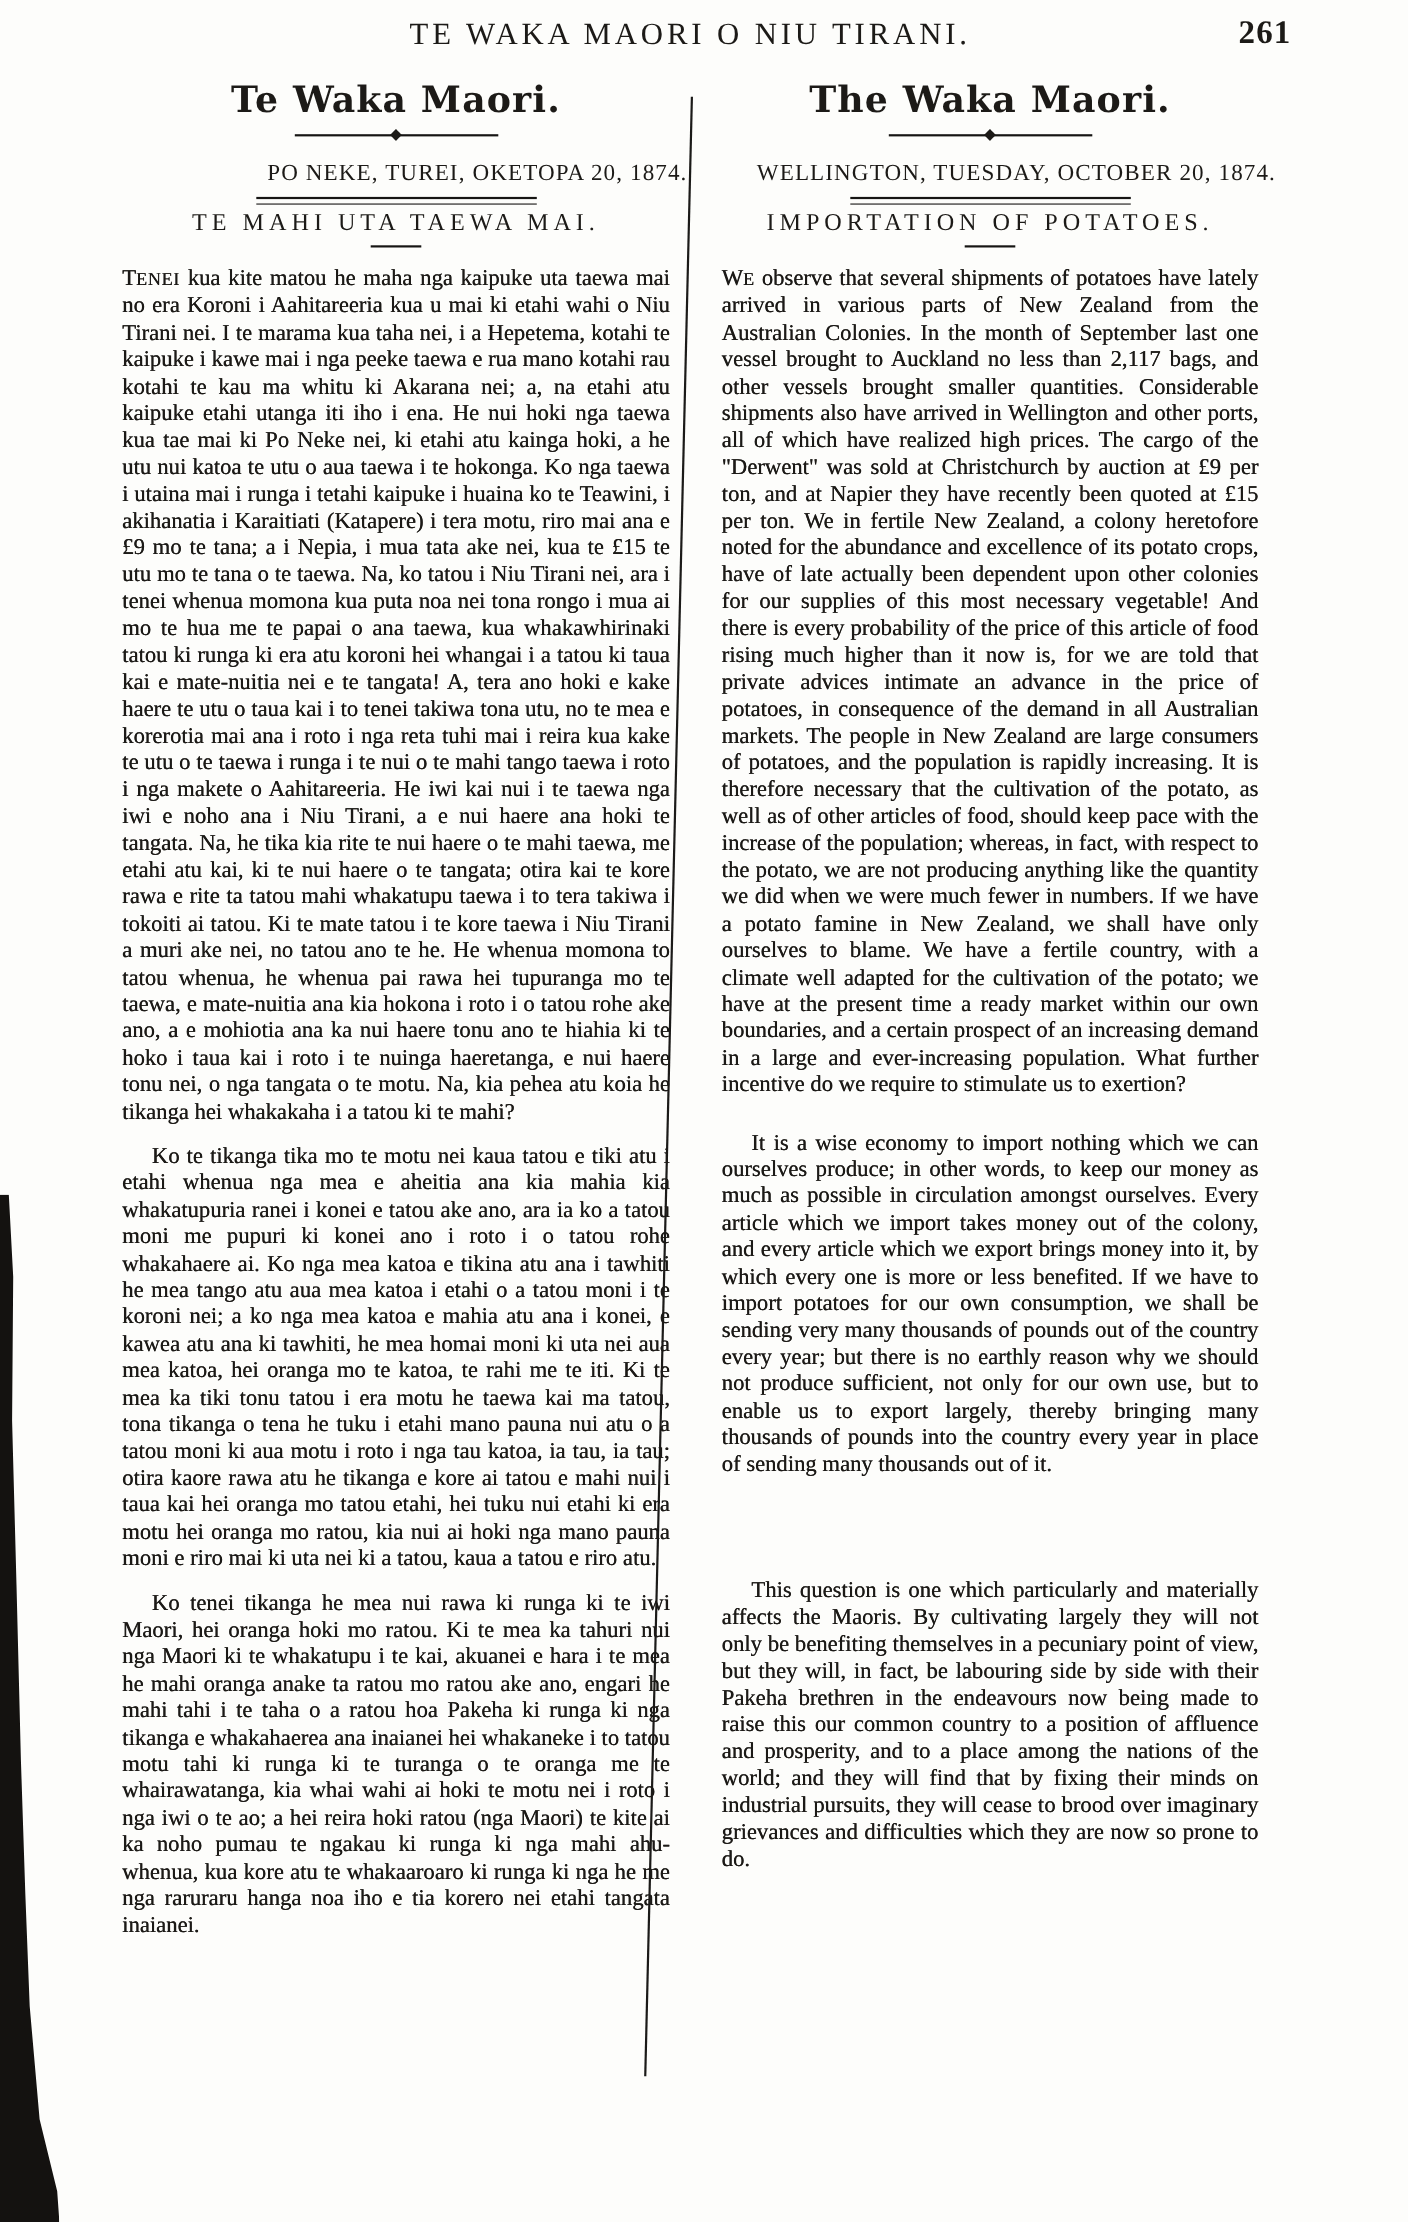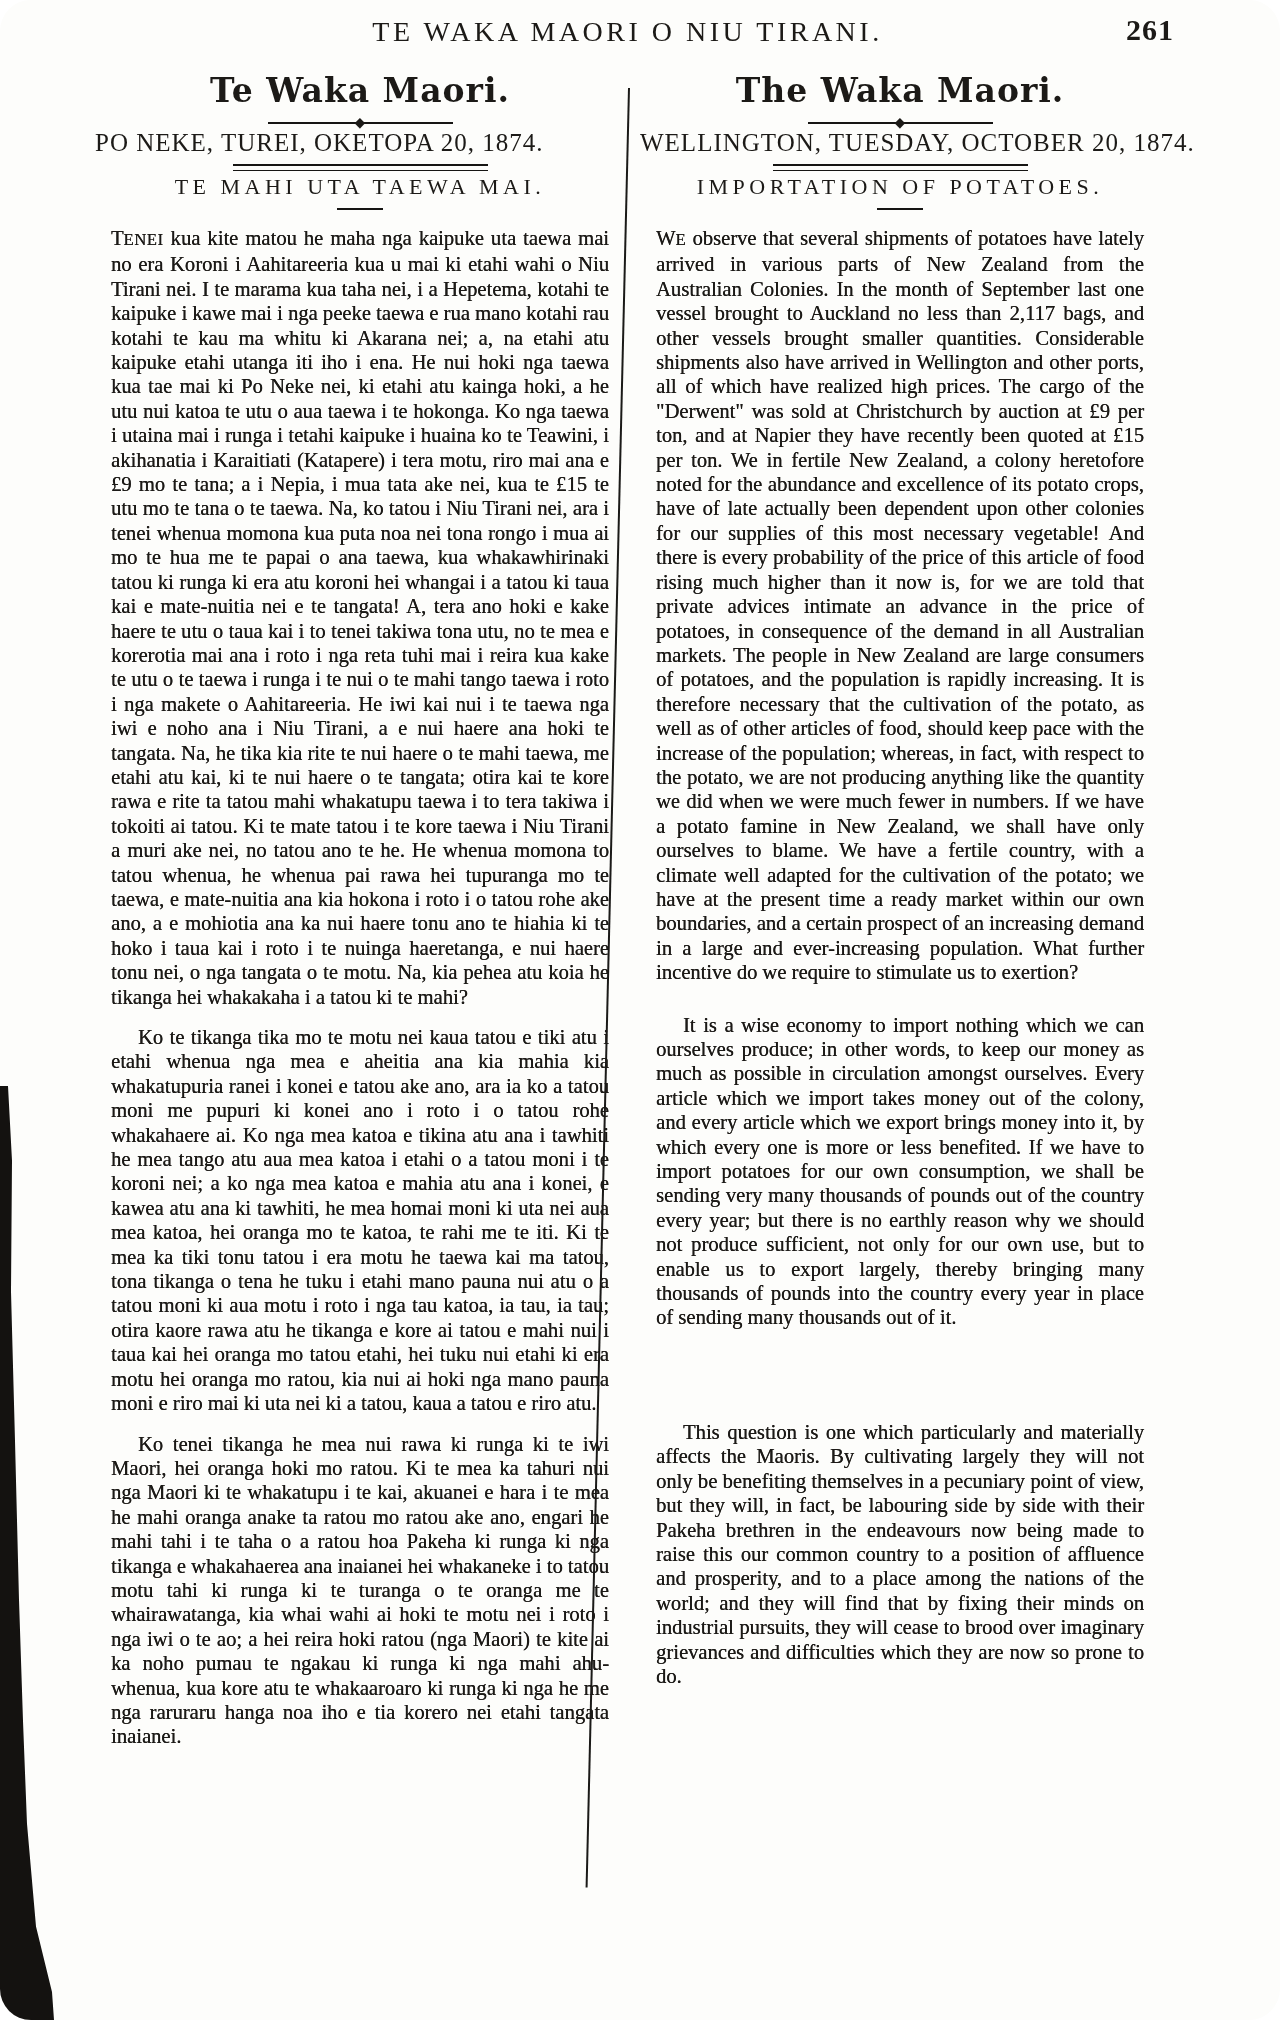--- a/index.html
+++ b/index.html
@@ -3,21 +3,20 @@
 <meta charset="utf-8">
 <style>
   html,body{margin:0;padding:0;background:#ffffff;}
   .page{
     position:relative;
     width:1280px;height:2020px;
     background:#fdfdfb;
     overflow:hidden;
     color:#1c1a17;
     font-family:"Liberation Serif", serif;
-    border-radius:31px;
   }
   
   .head-title{
     position:absolute;left:95px;top:16px;width:1065px;
     text-align:center;
     font-size:28px;line-height:32px;letter-spacing:3.5px;
     white-space:nowrap;
   }
   .page-num{
     position:absolute;left:1126px;top:13px;
@@ -41,22 +40,22 @@
     font-size:33px;line-height:38px;font-weight:bold;letter-spacing:1px;
     white-space:nowrap;
   }
   .diamond-rule{position:relative;height:13px;width:185px;margin:7px auto 0;}
   .diamond-rule .dr-line{position:absolute;left:0;right:0;top:5px;border-top:2px solid #161513;}
   .diamond-rule .dr-gem{
     position:absolute;left:50%;top:6px;transform:translate(-50%,-50%);
     font-size:14px;line-height:1;
   }
   .dateline{
-    margin-top:1px;text-align:left;
-    font-size:25px;line-height:23px;letter-spacing:1px;white-space:nowrap;
+    margin-top:16px;text-align:right;
+    font-size:21px;line-height:23px;letter-spacing:1px;white-space:nowrap;
   }
   .double-rule{
     width:255px;height:4px;margin:10px auto 0;
     border-top:2.5px solid #161513;border-bottom:1.5px solid #161513;
   }
   .article-heading{
     margin:3px 0 0;text-align:center;
     font-size:22px;line-height:26px;font-weight:normal;letter-spacing:4.5px;
     white-space:nowrap;
   }

